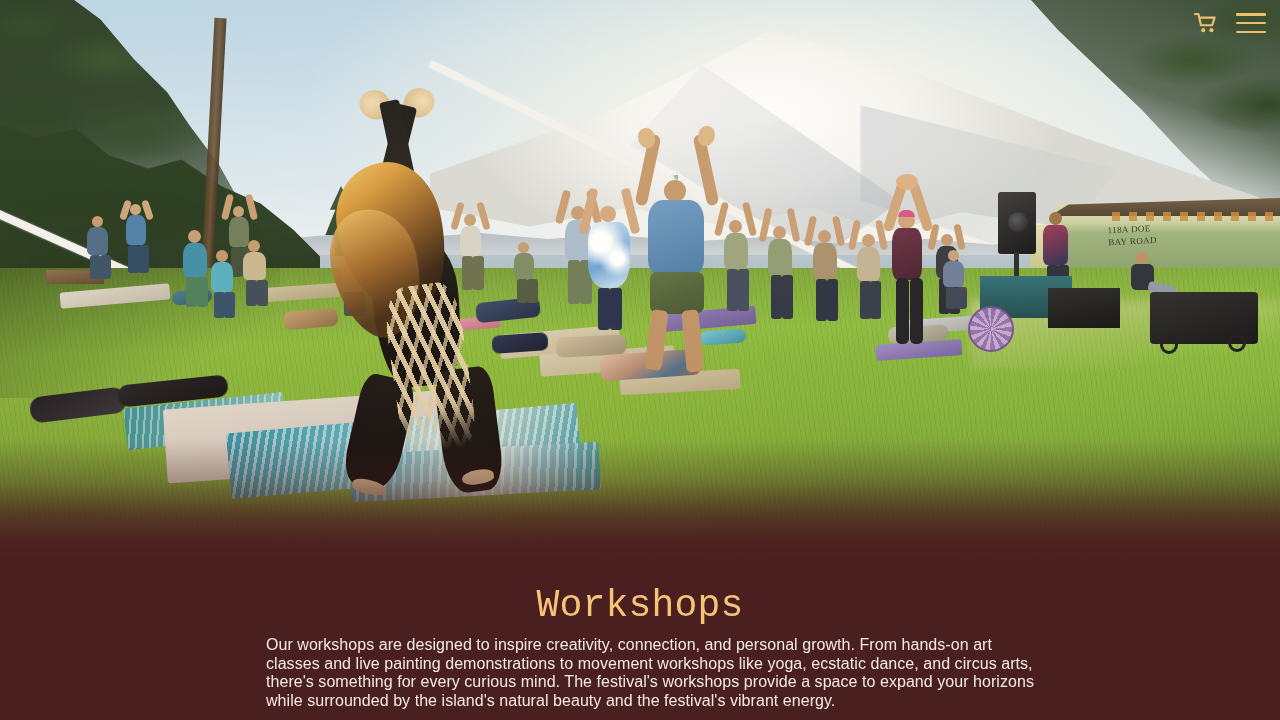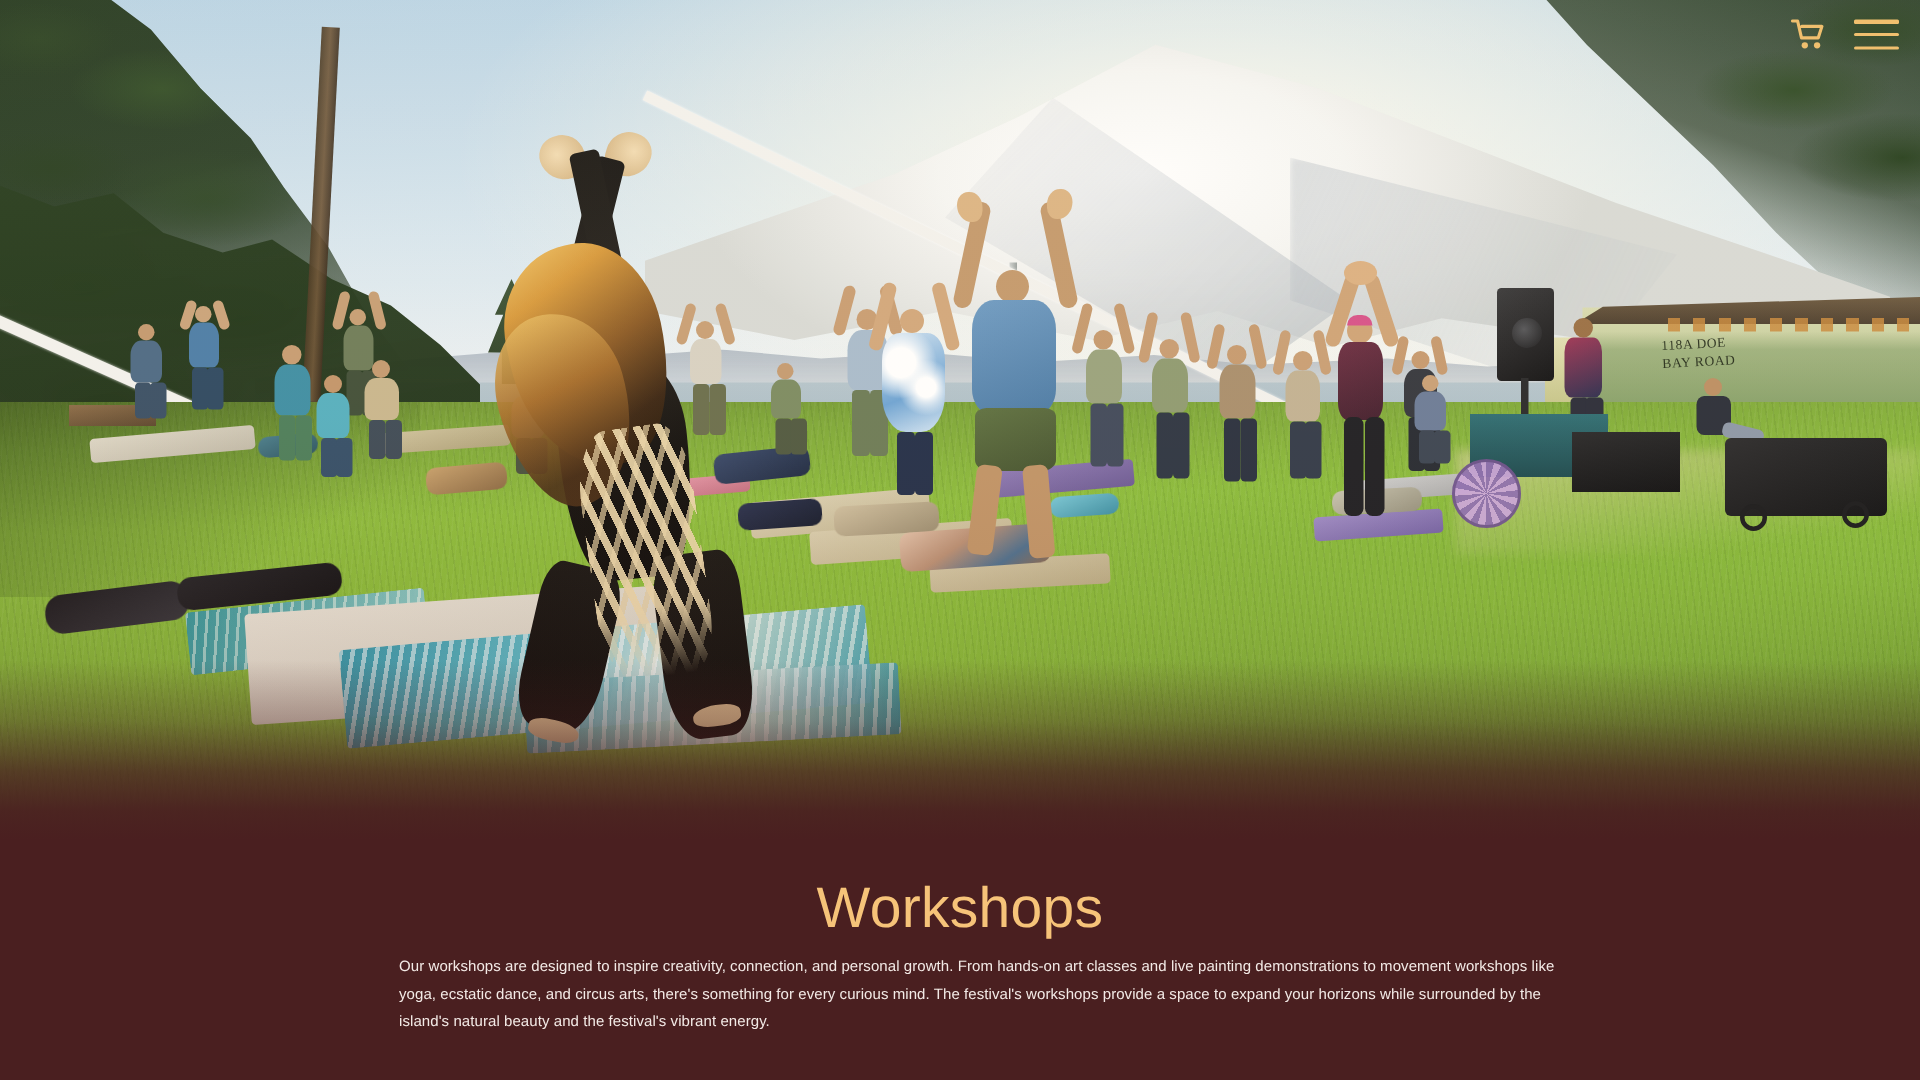--- a/index.html
+++ b/index.html
@@ -336,25 +336,25 @@
 
   
   .content {
     position:absolute; left:0; top:560px; width:1280px; height:160px;
     background:#4a1f20;
   }
   .section-title {
     position:absolute; left:0; top:24px; width:1280px;
     text-align:center;
     font-size:38px; line-height:44px; font-weight:400;
-    color:#f6c379; letter-spacing:.2px;
+    color:#f6c379; letter-spacing:.2px;font-family:Liberation Mono, monospace;
   }
   .section-body {
     position:absolute; left:266px; top:76px; width:772px;
-    font-size:10px; line-height:18.6px; color:#f3eae6;
+    font-size:16px; line-height:18.6px; color:#f3eae6;
     letter-spacing:.05px;
   }
 </style>
 </head>
 <body>
 
 <div id="page">
 
   <div class="hero">
     <div class="hero-photo">

